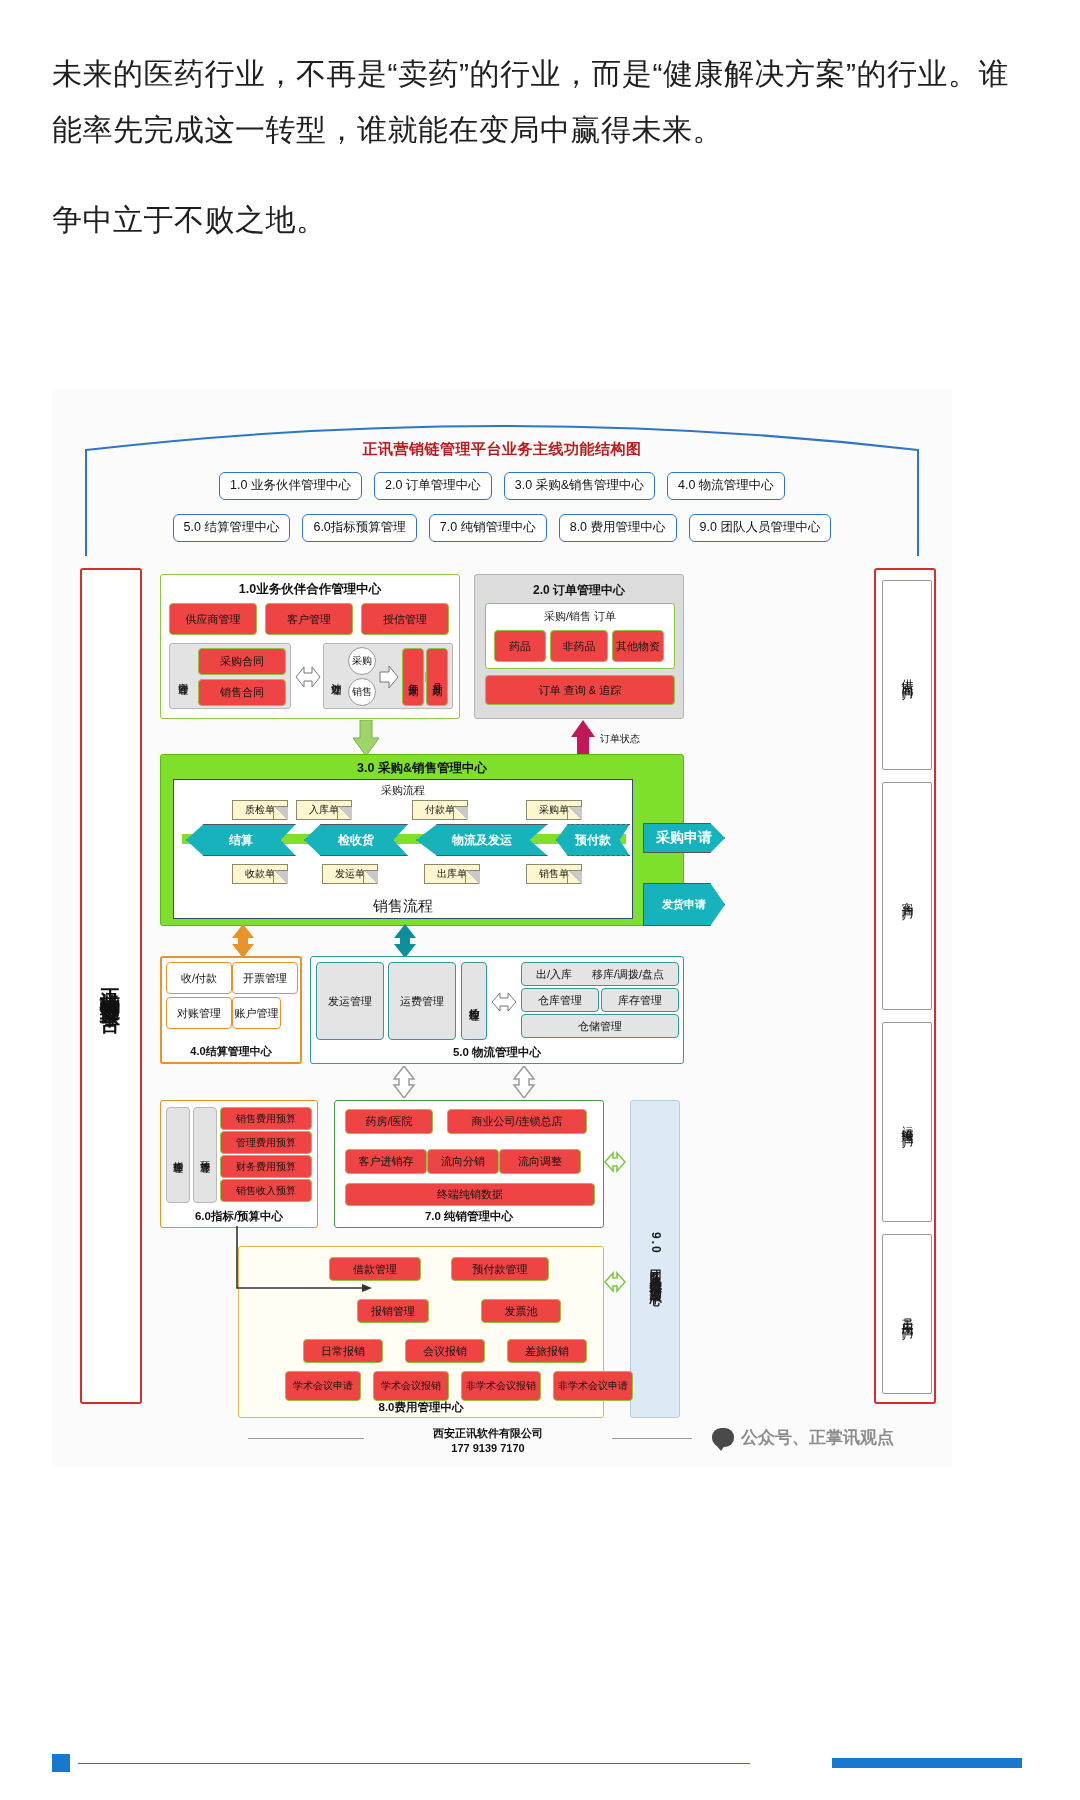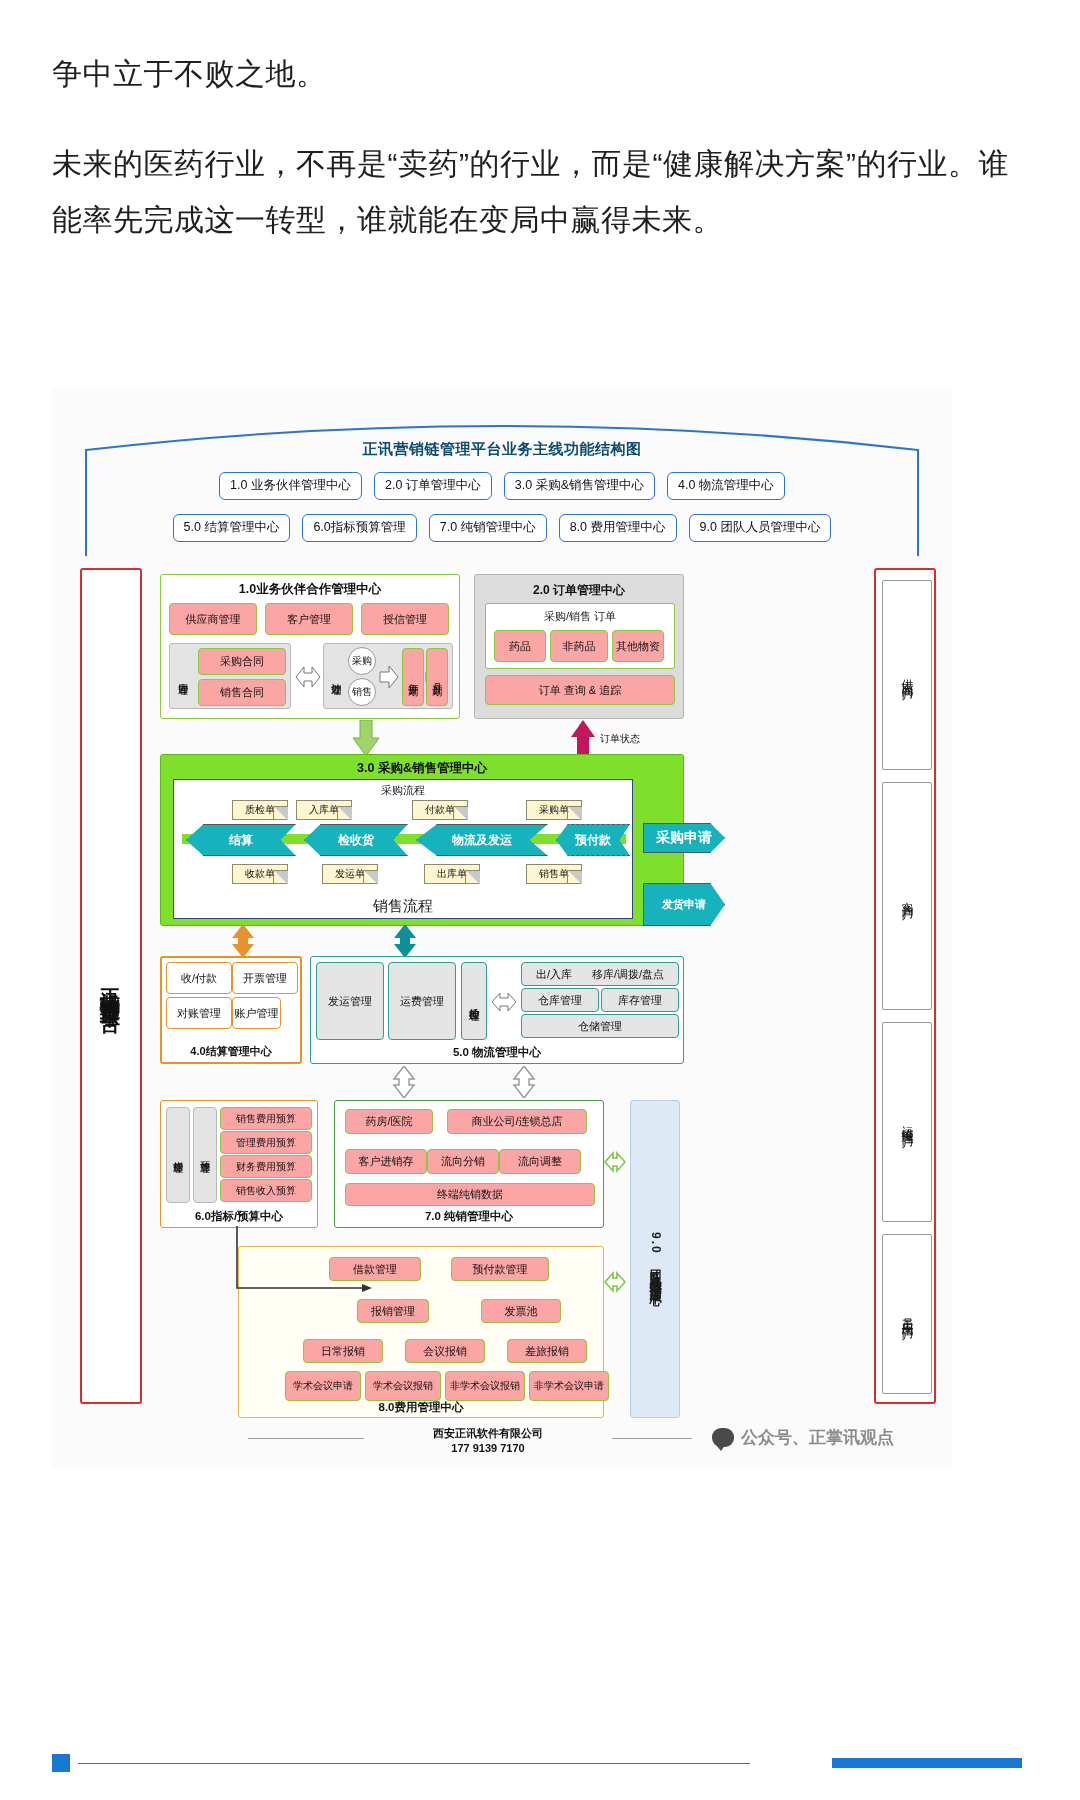--- a/index.html
+++ b/index.html
@@ -35,21 +35,21 @@
   }
 
   
   .banner {
     position:absolute; left:30px; top:22px; width:840px; height:145px;
   }
   .banner svg { position:absolute; left:0; top:0; }
   .banner-title {
     position:absolute; left:0; top:30px; width:100%;
     text-align:center;
-    font-size:15px; font-weight:bold; color:#0c4a6e;
+    font-size:15px; font-weight:bold; color:#b91c1c;
     letter-spacing:0.5px;
   }
   .nav-row {
     position:absolute; left:0; width:100%;
     display:flex; justify-content:center; gap:12px;
   }
   .nav-row.r1 { top:62px; }
   .nav-row.r2 { top:104px; }
   .nav-box {
     border:1.6px solid #2e75c9;
@@ -84,21 +84,21 @@
   }
   .portal-cell .vtext {
     writing-mode:vertical-rl; font-size:12px; letter-spacing:2px; color:#111; line-height:1.25;
   }
 
   
   .panel { position:absolute; border-radius:3px; background:#fff; }
   .panel-title { text-align:center; font-weight:bold; font-size:12.5px; color:#111; }
 
   .cell {
-    border:1px solid #8dc63f; border-radius:4px; background:#fca5a5;
+    border:1px solid #8dc63f; border-radius:4px; background:#ef4444;
     display:flex; align-items:center; justify-content:center;
     font-size:11px; color:#111; text-align:center; line-height:1.15;
   }
   .cell.gray { background:#e3e3e3; border-color:#b8b8b8; }
   .cell.teal { border-color:#2f9a9a; background:#e4e4e4; }
   .cell.orange { border-color:#e8922a; background:#fff; }
   .vcell { writing-mode:vertical-rl; letter-spacing:1px; }
 
   .circle {
     border:1px solid #9a9a9a; border-radius:50%; background:#fff;
@@ -158,22 +158,22 @@
   .blue-sq { position:absolute; left:52px; bottom:28px; width:18px; height:18px; background:#1878d0; }
   .blue-line { position:absolute; left:78px; bottom:36px; width:672px; height:1.5px; background:#1878d0; }
   .blue-bar { position:absolute; right:58px; bottom:32px; width:190px; height:10px; background:#1878d0; }
 
   .label-sm { position:absolute; font-size:10px; color:#111; }
 </style>
 </head>
 <body>
 
 <div class="article">
+  <p class="para">未来的医药行业，不再是“卖药”的行业，而是“健康解决方案”的行业。谁能率先完成这一转型，谁就能在变局中赢得未来。</p>
   <p class="para">争中立于不败之地。</p>
-  <p class="para">未来的医药行业，不再是“卖药”的行业，而是“健康解决方案”的行业。谁能率先完成这一转型，谁就能在变局中赢得未来。</p>
 </div>
 
 <div class="diagram-wrap">
 
   <div class="banner">
     <svg width="840" height="150" viewBox="0 0 840 150">
       <path d="M4 146 L4 40 Q420 -8 836 40 L836 146" fill="none" stroke="#2e75c9" stroke-width="2"></path>
     </svg>
     <div class="banner-title">正讯营销链管理平台业务主线功能结构图</div>
 
@@ -385,21 +385,21 @@
     </div>
     <div style="position:absolute;left:118px;top:52px;display:flex;gap:52px;">
       <div class="cell" style="width:72px;height:24px;">报销管理</div>
       <div class="cell" style="width:80px;height:24px;">发票池</div>
     </div>
     <div style="position:absolute;left:64px;top:92px;display:flex;gap:22px;">
       <div class="cell" style="width:80px;height:24px;">日常报销</div>
       <div class="cell" style="width:80px;height:24px;">会议报销</div>
       <div class="cell" style="width:80px;height:24px;">差旅报销</div>
     </div>
-    <div style="position:absolute;left:46px;top:124px;display:flex;gap:4px;">
+    <div style="position:absolute;left:46px;top:124px;display:flex;gap:12px;">
       <div class="cell" style="width:76px;height:30px;font-size:10px;">学术会议申请</div>
       <div class="cell" style="width:76px;height:30px;font-size:10px;">学术会议报销</div>
       <div class="cell" style="width:80px;height:30px;font-size:10px;">非学术会议报销</div>
       <div class="cell" style="width:80px;height:30px;font-size:10px;">非学术会议申请</div>
     </div>
     <div class="panel-title" style="position:absolute;bottom:2px;width:100%;font-size:11.5px;">8.0费用管理中心</div>
   </div>
 
   <svg style="position:absolute;left:150px;top:838px;" width="200" height="80">
     <path d="M35 0 L35 62 L160 62" fill="none" stroke="#333" stroke-width="1.6"></path>

